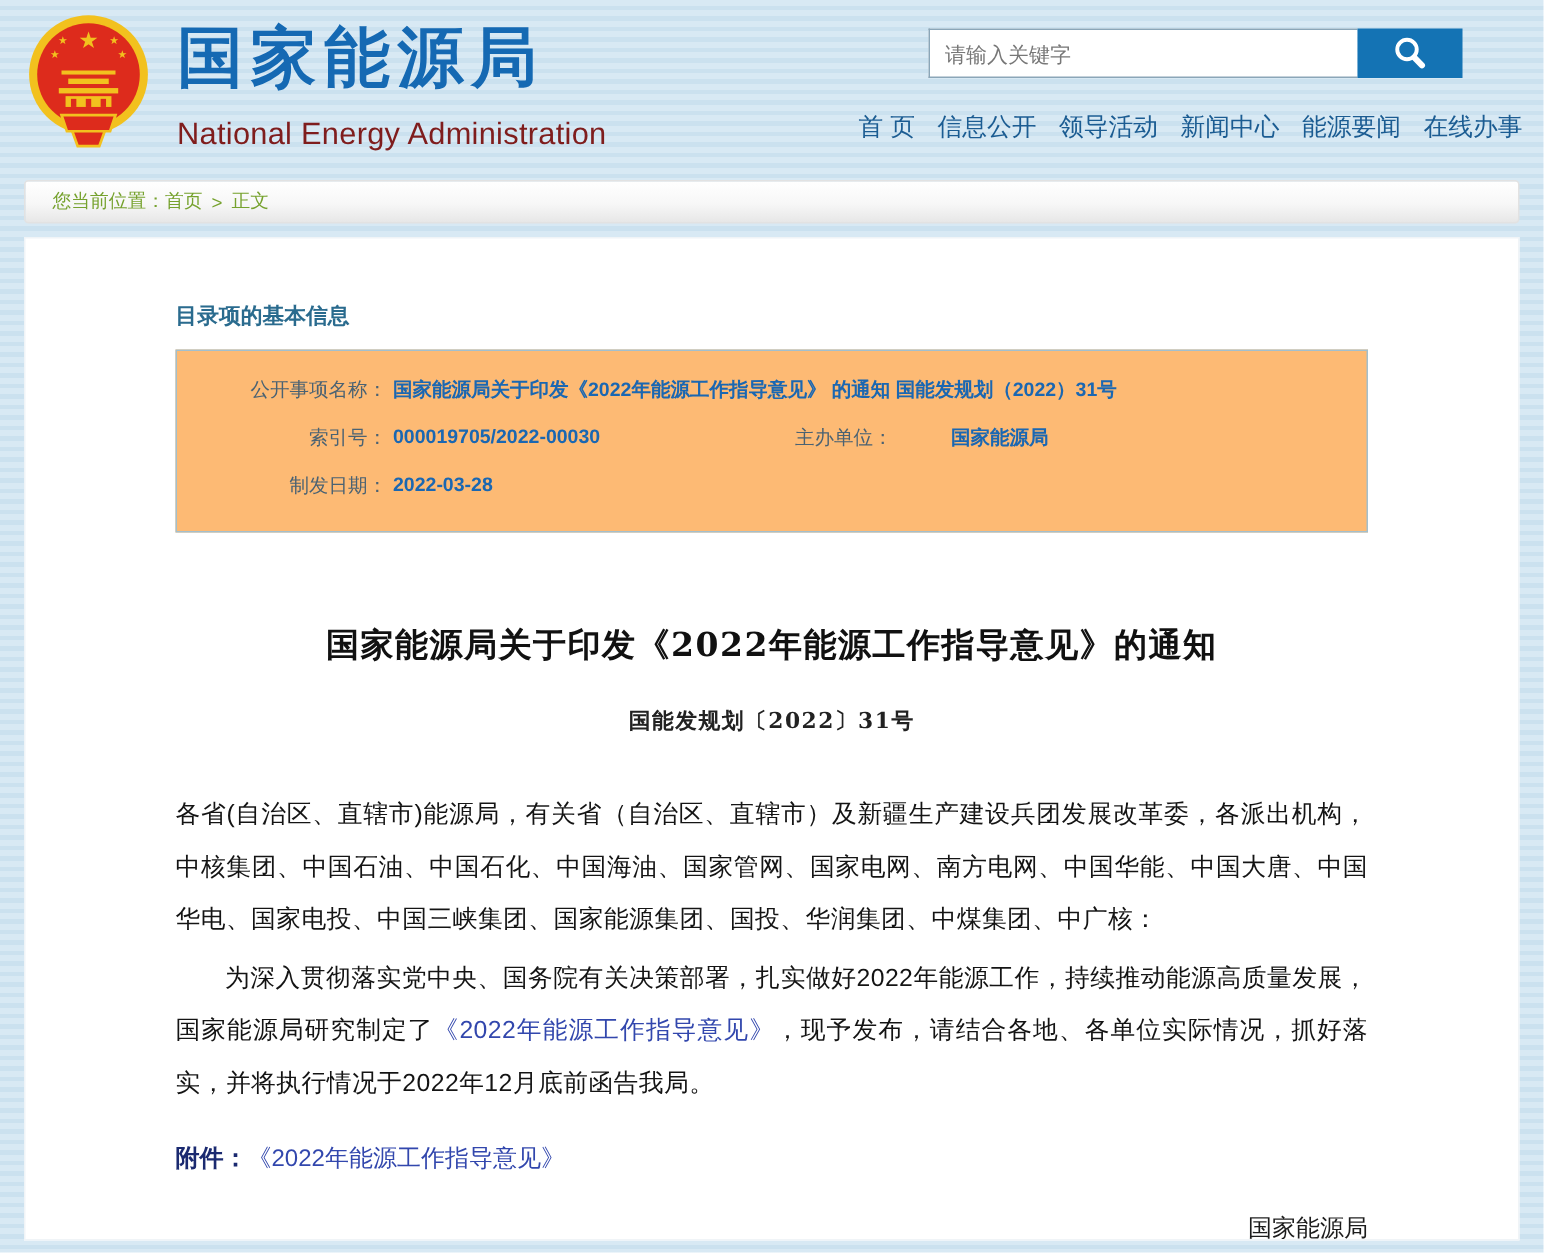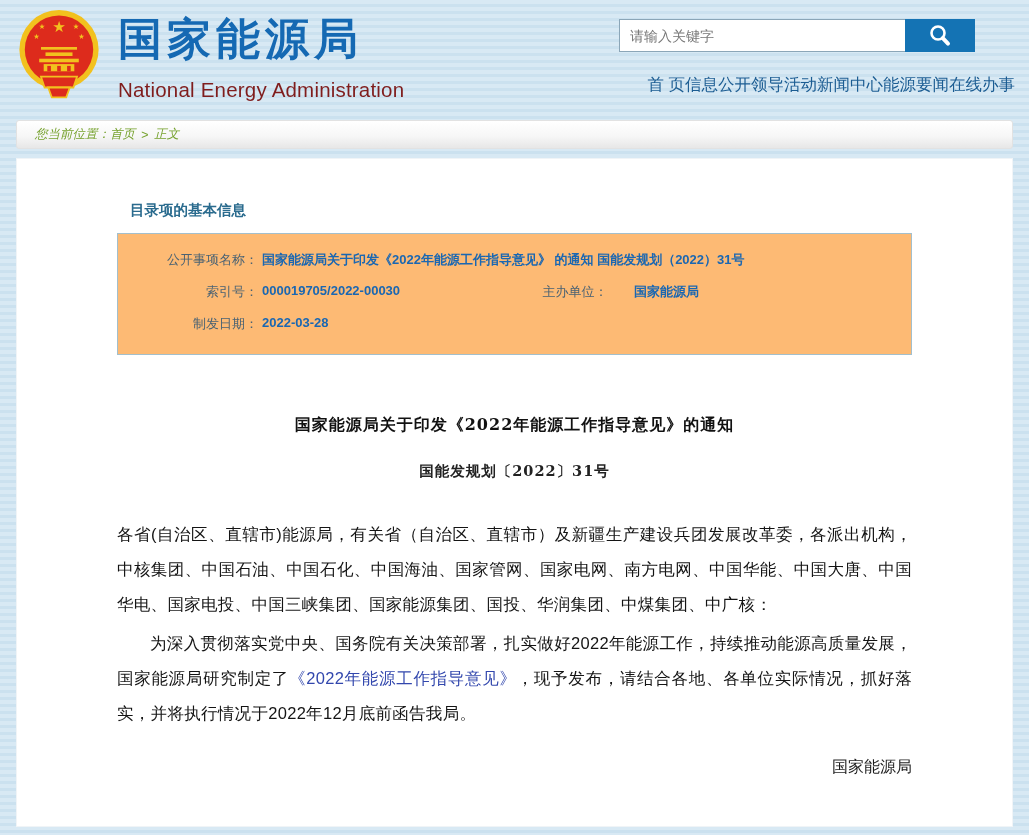--- a/index.html
+++ b/index.html
@@ -23,55 +23,55 @@
     width:286px; height:33px; border:1px solid #8ba6b8; border-right:none;
     padding:0 10px; font-size:14px; color:#333; outline:none; background:#fff;
     font-family:"Liberation Sans",sans-serif;
   }
   .search-input::placeholder { color:#777; }
   .search-btn {
     width:70px; height:33px; background:#1473b4; border:none; cursor:pointer;
     display:flex; align-items:center; justify-content:center;
   }
 
-  .nav { position:absolute; top:74px; right:14px; display:flex; }
+  .nav { position:absolute; top:74px; right:14px; display:flex; gap:15px; }
   .nav-item { font-size:16.5px; color:#1b5c92; cursor:pointer; white-space:nowrap; text-decoration:none; }
 
   
   .breadcrumb-bar {
     margin:2px 16px 0 16px; height:29px;
     background:linear-gradient(180deg,#ffffff 0%,#f7f7f7 55%,#e7e7e7 100%);
     border:1px solid #e2e2e2; border-radius:3px;
-    display:flex; align-items:center; padding-left:18px;font-style:italic;
+    display:flex; align-items:center; padding-left:18px;
   }
   .breadcrumb-bar, .breadcrumb-bar * { font-size:12.5px; color:#76a22e; }
   .crumb-link { cursor:pointer; text-decoration:none; }
   .crumb-sep { margin:0 6px; }
 
   
   .panel {
     margin:9px 16px 0 16px; background:#ffffff; height:669px;
     padding:0 100px; overflow:hidden; border:1px solid #f0f4f7;
   }
 
-  .section-title { margin-top:42px; font-size:14.5px; font-weight:bold; color:#2a6b8e;margin-left:13px; }
+  .section-title { margin-top:42px; font-size:14.5px; font-weight:bold; color:#2a6b8e; }
 
   .info-box {
     margin-top:13px; background:#fdba74; border:1px solid #a3bfcc;
     padding:10px 0 14px 0;
   }
   .info-row { display:flex; align-items:flex-start; padding:7px 0; }
   .info-label { width:140px; text-align:right; font-size:13px; color:#4a6273; flex:0 0 140px; }
   .info-value { font-size:13px; color:#1a67b2; margin-left:4px;font-weight:bold; }
   .info-col-mid { flex:0 0 268px; }
-  .info-label2 { width:90px; flex:0 0 90px; text-align:center; font-size:13px; color:#4a6273; }
+  .info-label2 { width:90px; flex:0 0 90px; text-align:left; font-size:13px; color:#4a6273; }
 
   .doc-title {
     margin-top:60px; text-align:center; font-family:"DejaVu Serif","Liberation Serif",serif;
-    font-size:16px; font-weight:bold; color:#111; letter-spacing:1px;
+    font-size:22px; font-weight:bold; color:#111; letter-spacing:1px;
   }
   .doc-number {
     margin-top:26px; text-align:center; font-family:"DejaVu Serif","Liberation Serif",serif;
     font-size:14.5px; color:#222; letter-spacing:1px;font-weight:bold;
   }
 
   .body-para {
     margin-top:36px; font-size:16.5px; line-height:35px; color:#141414;
     text-align:justify; letter-spacing:0.3px;
   }
@@ -163,16 +163,19 @@
 
   <div class="doc-title">国家能源局关于印发《2022年能源工作指导意见》的通知</div>
   <div class="doc-number">国能发规划〔2022〕31号</div>
 
   <div class="body-para">各省(自治区、直辖市)能源局，有关省（自治区、直辖市）及新疆生产建设兵团发展改革委，各派出机构，中核集团、中国石油、中国石化、中国海油、国家管网、国家电网、南方电网、中国华能、中国大唐、中国华电、国家电投、中国三峡集团、国家能源集团、国投、华润集团、中煤集团、中广核：</div>
 
   <div class="body-para indent">
     <span>为深入贯彻落实党中央、国务院有关决策部署，扎实做好2022年能源工作，持续推动能源高质量发展，国家能源局研究制定了</span><a class="inline-link">《2022年能源工作指导意见》</a><span>，现予发布，请结合各地、各单位实际情况，抓好落实，并将执行情况于2022年12月底前函告我局。</span>
   </div>
 
+  <div class="attachment">
+    <span class="attachment-label">附件：</span><a class="attachment-link">《2022年能源工作指导意见》</a>
+  </div>
 
   <div class="signer">国家能源局</div>
 
 </div>
 
 </body></html>

